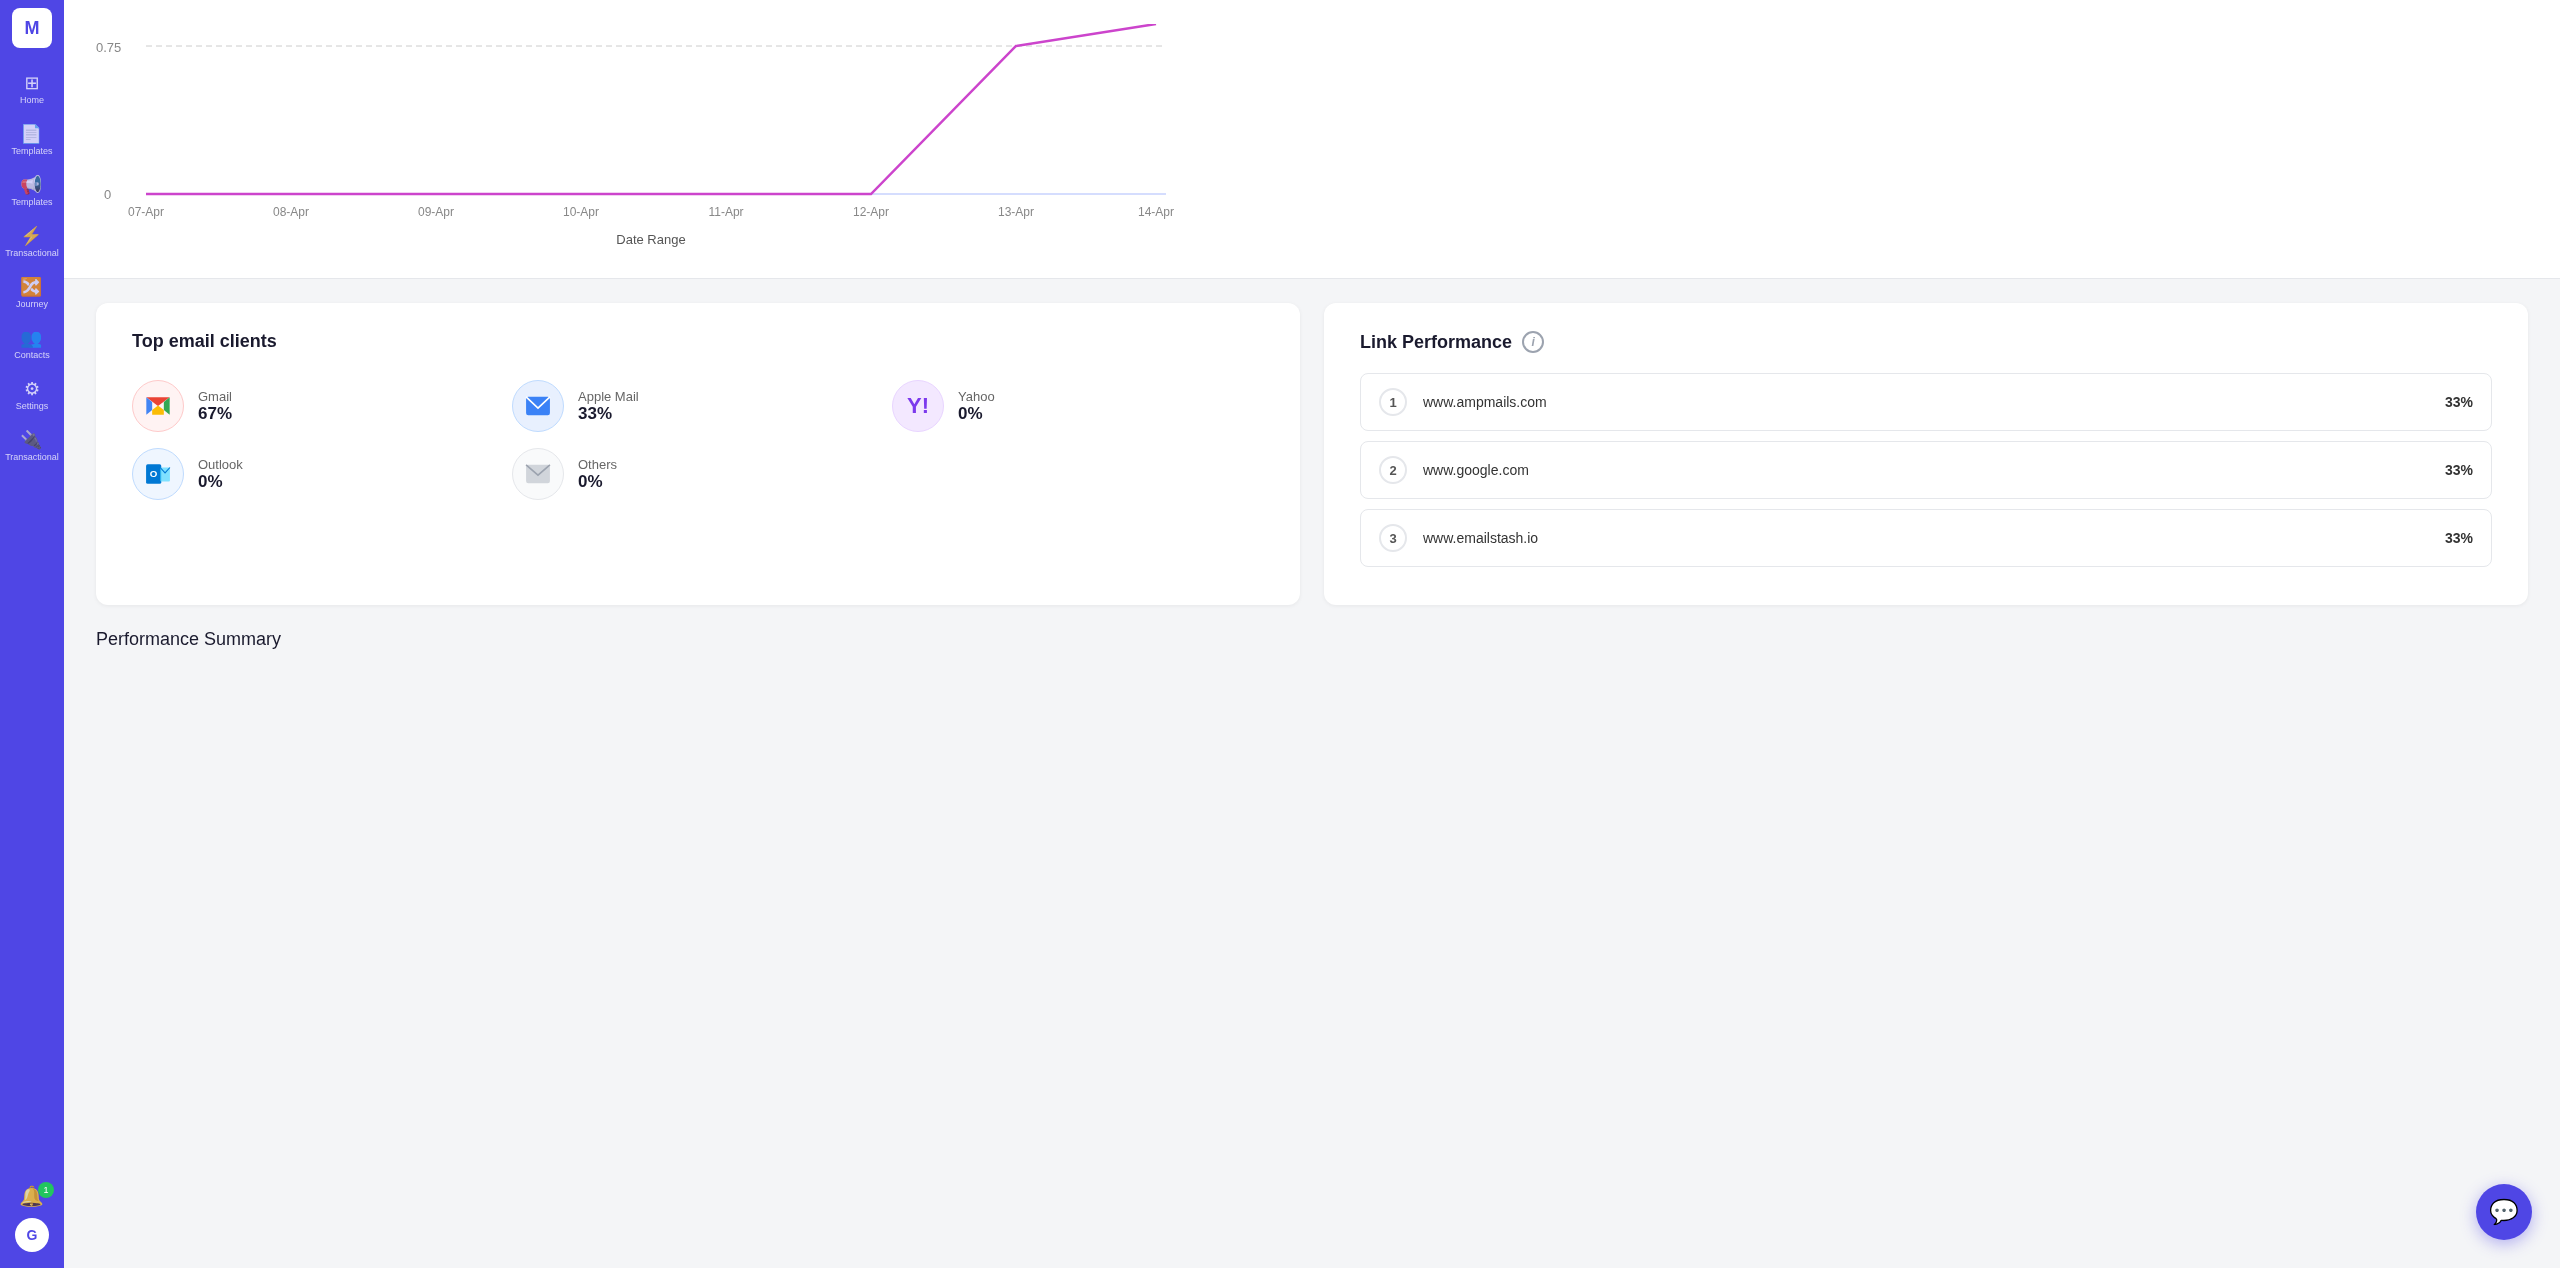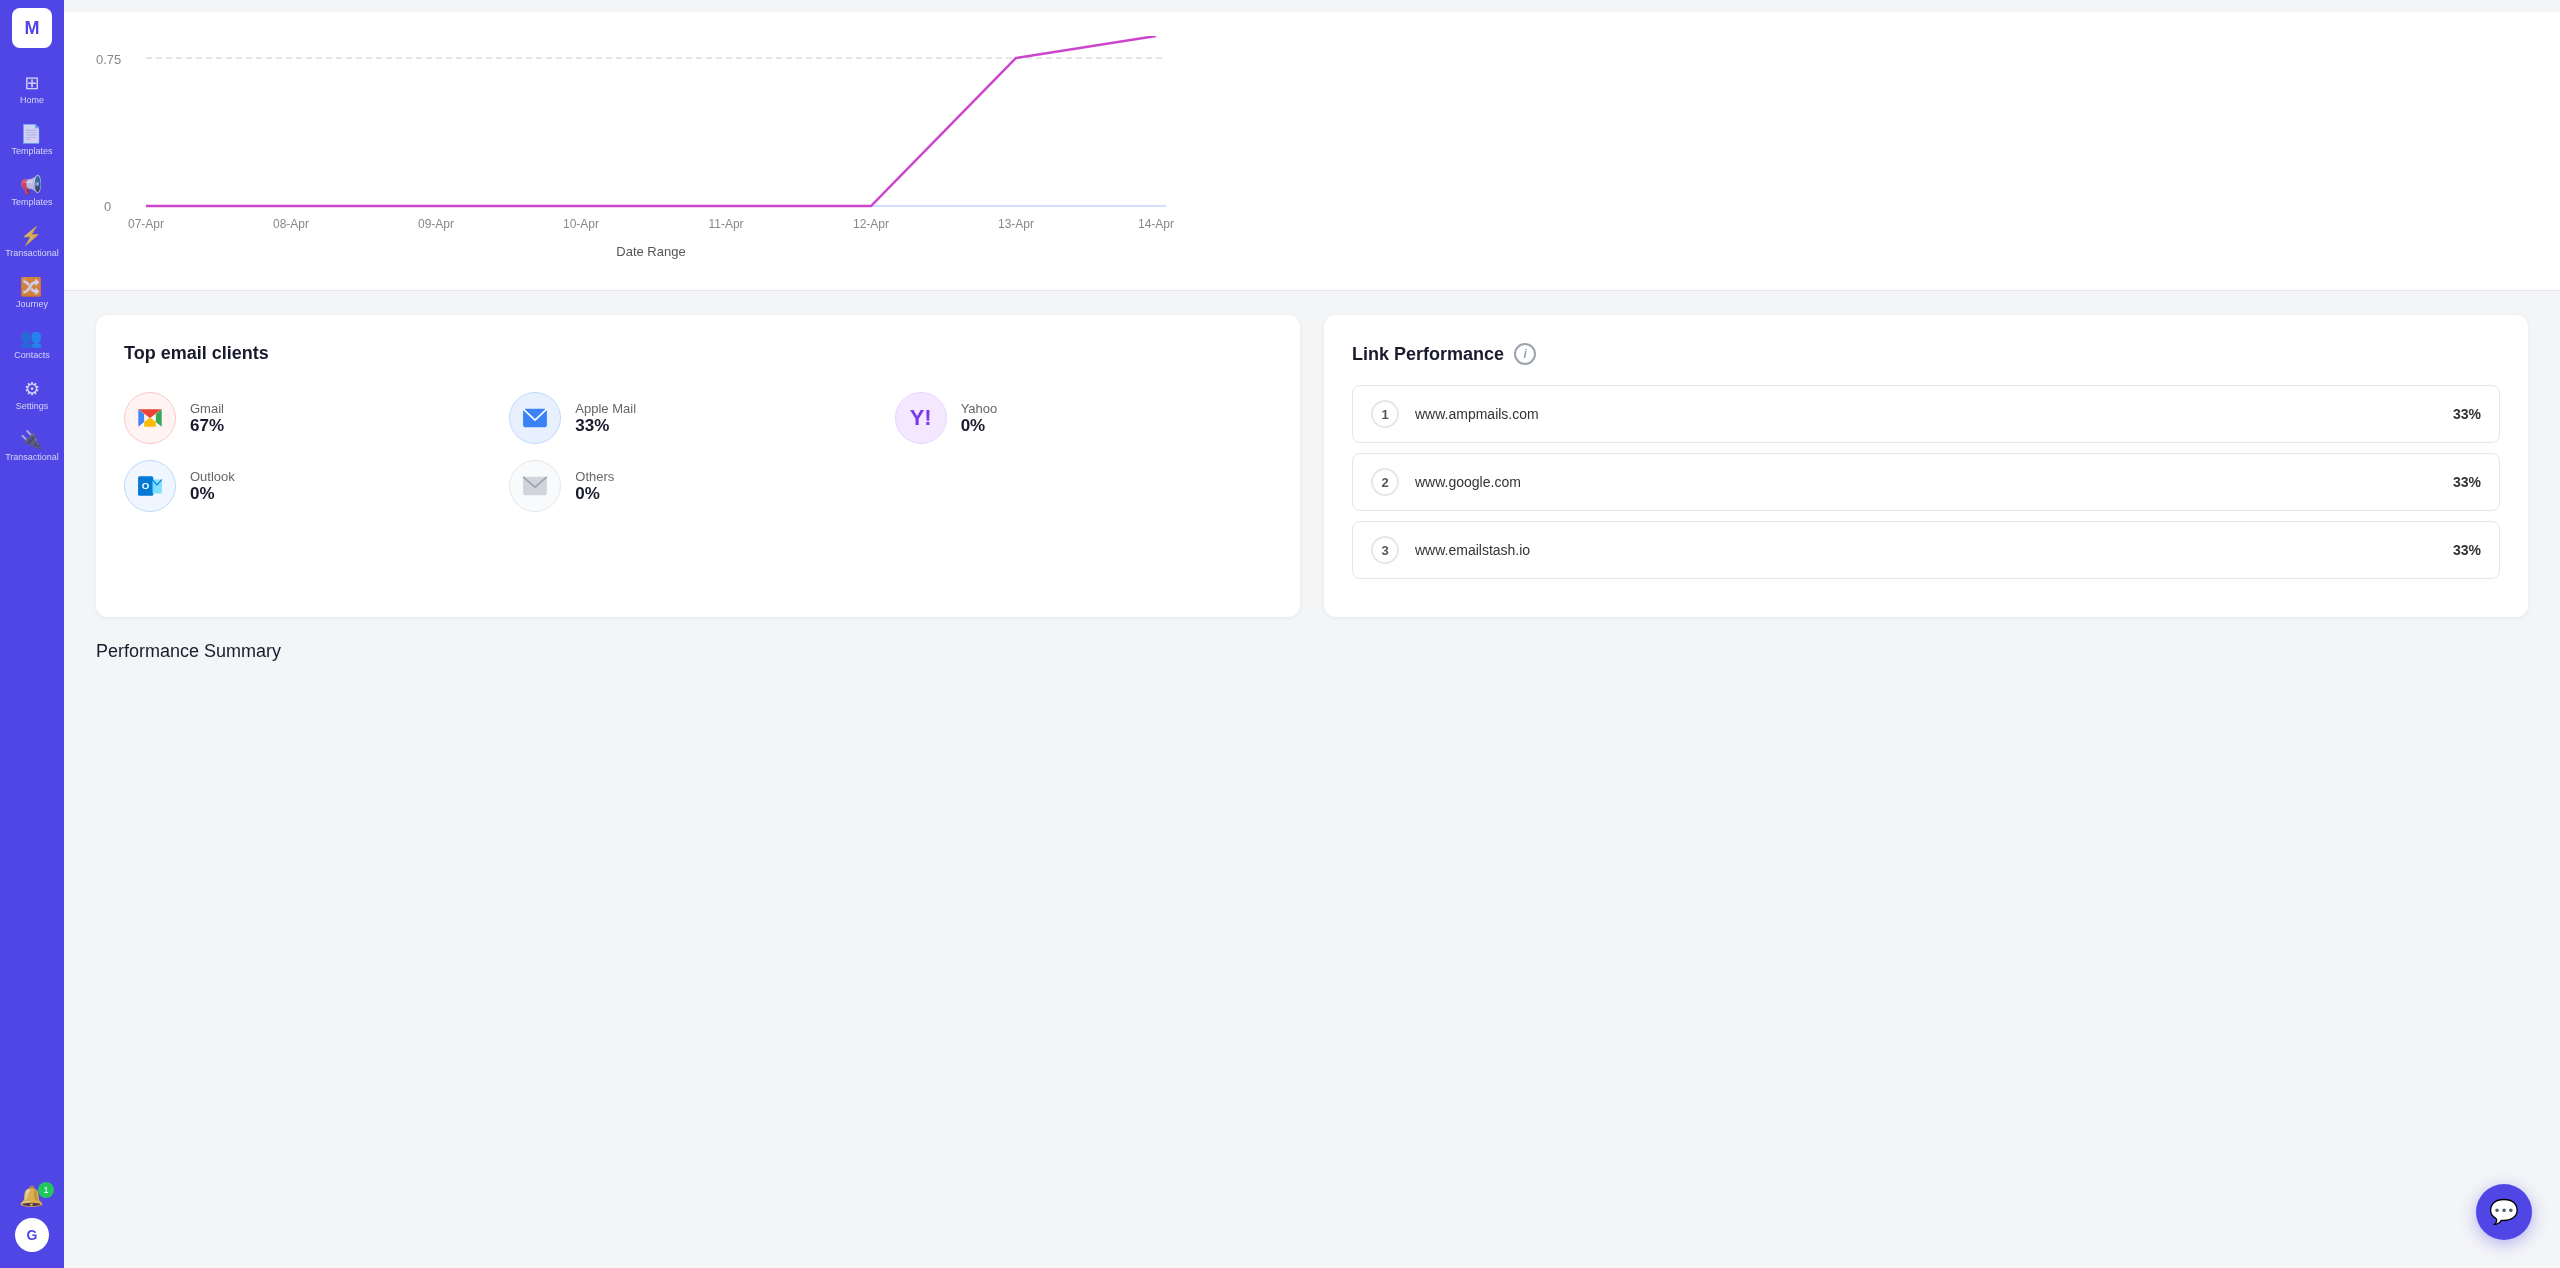--- a/index.html
+++ b/index.html
@@ -64,21 +64,20 @@
       flex-direction: column;
     }
 
     
     .chart-section {
       background: #fff;
       padding: 24px 32px 24px 32px;
       display: flex;
       align-items: flex-end;
       border-bottom: 1px solid #e5e7eb;
-      margin-top: 12px;
     }
     .chart-area {
       flex: 1;
       position: relative;
     }
     .chart-legend-panel {
       width: 220px;
       flex-shrink: 0;
       padding-top: 16px;
     }
@@ -114,21 +113,21 @@
       display: flex;
       gap: 0;
       padding: 24px 32px;
       gap: 24px;
     }
 
     
     .card {
       background: #fff;
       border-radius: 12px;
-      padding: 28px 28px;
+      padding: 28px 36px;
       box-shadow: 0 1px 4px rgba(0,0,0,0.06);
     }
     .card-email-clients {
       flex: 1;
     }
     .card-link-perf {
       flex: 1;
     }
     .card-title {
       font-size: 18px; font-weight: 700; color: #1a1a2e; margin-bottom: 28px;

